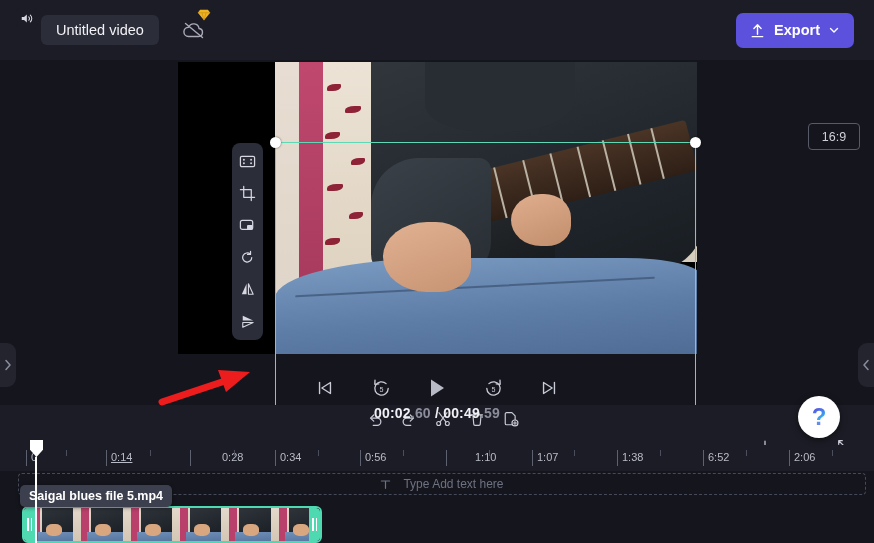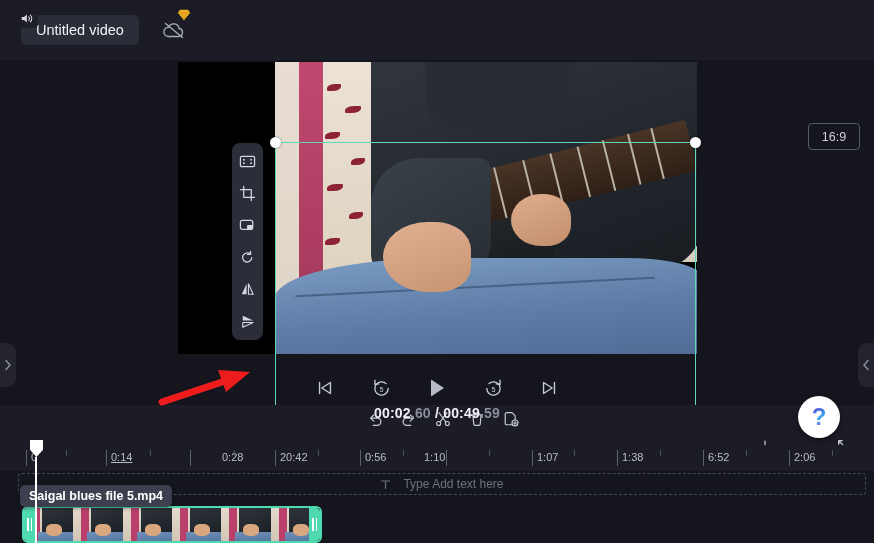--- a/index.html
+++ b/index.html
@@ -9,21 +9,21 @@
     font-family: "Liberation Sans", sans-serif;
     color: #e8e8ee;
     overflow: hidden;
     position: relative;
   }
 
   
   .header {
     position: absolute; top: 0; left: 0; width: 874px; height: 60px;
     background: #1b1c25;
-    display: flex; align-items: center;
+    display: flex; align-items: center; padding-left: 20px;
   }
   .title-chip {
     margin-left: 21px;
     background: #2b2d39;
     border-radius: 6px;
     padding: 7px 15px;
     font-size: 14.5px;
     color: #f2f2f6;
     cursor: text;
   }
@@ -312,20 +312,30 @@
     </svg>
     <svg class="diamond-badge" viewBox="0 0 16 14">
       <path d="M3.4 1h9.2l2.6 3.4L8 13 .8 4.4z" fill="#f0b323"></path>
       <path d="M.8 4.4h14.4" stroke="#c98f12" stroke-width="0.8"></path>
       <path d="M5.6 4.4L8 13l2.4-8.6" stroke="#c98f12" stroke-width="0.8" fill="none"></path>
     </svg>
   </div>
 
   <div class="header-right">
 
+    <button class="export-btn">
+      <svg width="17" height="17" viewBox="0 0 18 18">
+        <path d="M9 13V3M9 3L5.2 6.8M9 3l3.8 3.8" stroke="#fff" stroke-width="1.5" stroke-linecap="round" stroke-linejoin="round" fill="none"></path>
+        <path d="M3.5 15.5h11" stroke="#fff" stroke-width="1.5" stroke-linecap="round"></path>
+      </svg>
+      <span>Export</span>
+      <svg width="12" height="12" viewBox="0 0 12 12">
+        <path d="M2.5 4.5L6 8l3.5-3.5" stroke="#fff" stroke-width="1.4" fill="none" stroke-linecap="round" stroke-linejoin="round"></path>
+      </svg>
+    </button>
   </div>
 </div>
 
 <div class="stage">
 
   <div class="preview-frame">
     <div class="video-art">
       <div class="v-curtain-l"></div>
       <div class="v-curtain-r"></div>
       <div class="v-curtain-p"></div>
@@ -540,25 +550,25 @@
 
 <div class="timeline">
   <div class="ruler" id="ruler">
       <div class="tick-major" style="left: 26px;"></div>
       <div class="tick-label" style="left: 31px;">0</div>
       <div class="tick-major" style="left: 106px;"></div>
       <div class="tick-label" style="left: 111px; text-decoration: underline;">0:14</div>
       <div class="tick-major" style="left: 190px;"></div>
       <div class="tick-label" style="left: 195px; margin-left: 27px;">0:28</div>
       <div class="tick-major" style="left: 275px;"></div>
-      <div class="tick-label" style="left: 280px;">20:42</div>
+      <div class="tick-label" style="left: 280px;">0:34</div>
       <div class="tick-major" style="left: 360px;"></div>
       <div class="tick-label" style="left: 365px;">0:56</div>
       <div class="tick-major" style="left: 446px;"></div>
-      <div class="tick-label" style="left: 424px;">1:10</div>
+      <div class="tick-label" style="left: 475px;">1:10</div>
       <div class="tick-major" style="left: 532px;"></div>
       <div class="tick-label" style="left: 537px;">1:07</div>
       <div class="tick-major" style="left: 617px;"></div>
       <div class="tick-label" style="left: 622px;">1:38</div>
       <div class="tick-major" style="left: 703px;"></div>
       <div class="tick-label" style="left: 708px;">6:52</div>
       <div class="tick-major" style="left: 789px;"></div>
       <div class="tick-label" style="left: 794px;">2:06</div>
       <div class="tick-minor" style="left: 66px;"></div>
       <div class="tick-minor" style="left: 150px;"></div>

